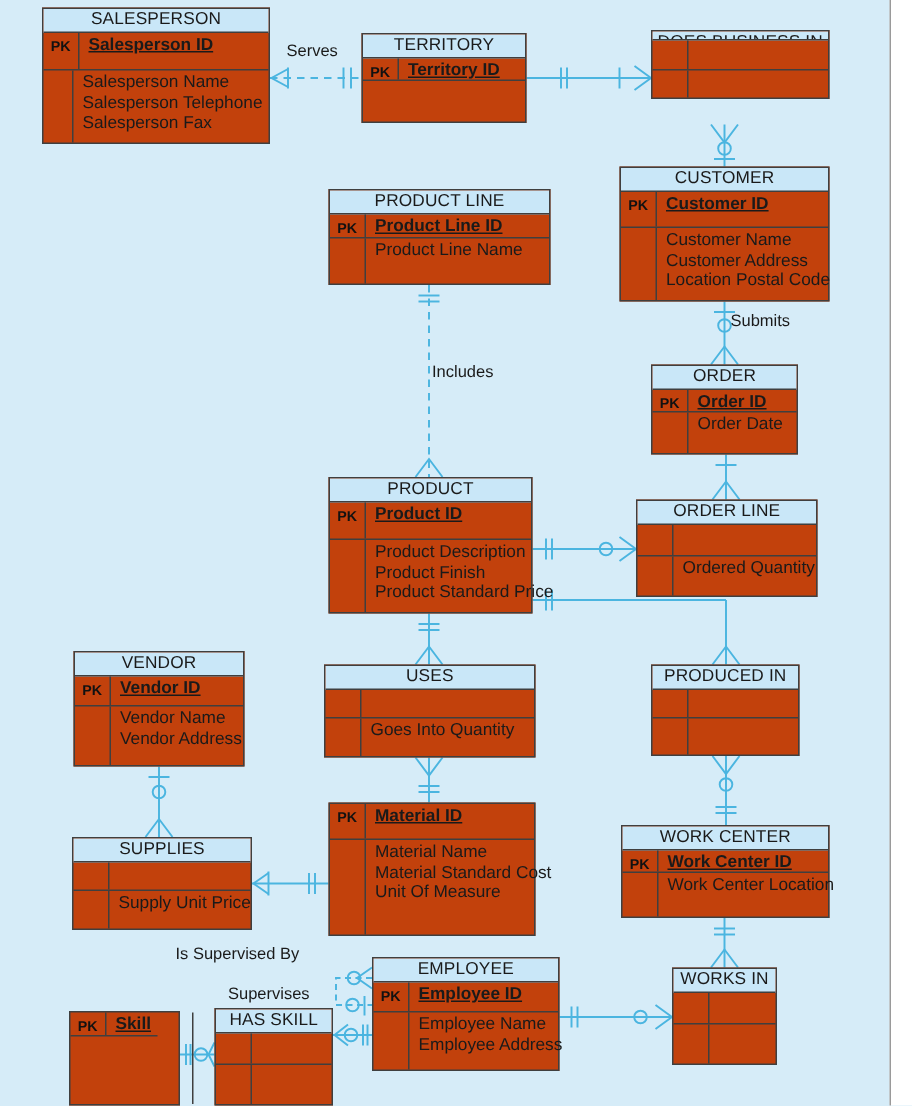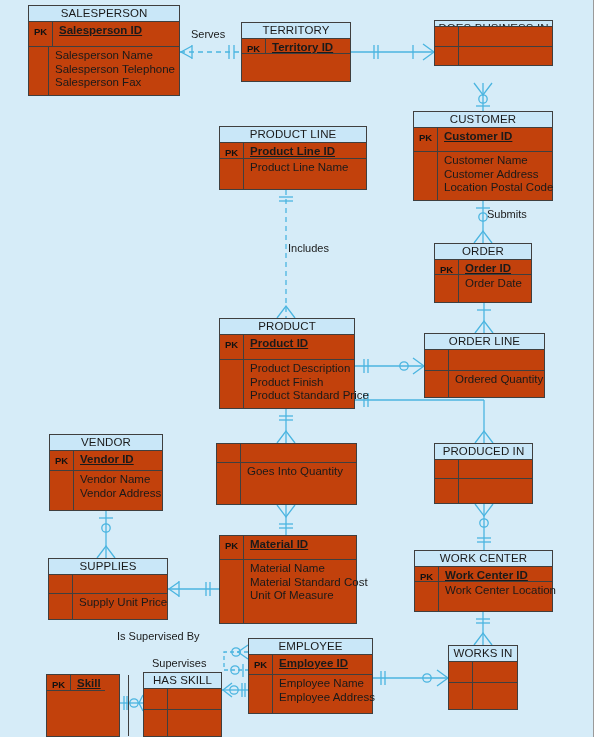--- a/index.html
+++ b/index.html
@@ -317,20 +317,21 @@
         </div>
         <div class="erow last" style="flex: 1 1 auto;">
           <div class="pkcell blank"></div>
           <div class="attrcell">
             <span class="attr">Vendor Name</span>
             <span class="attr">Vendor Address</span>
           </div>
         </div>
       </div>
       <div class="entity" style="left: 216px; top: 443px; width: 141px; height: 62px; display: flex; flex-direction: column;">
+        <div class="ehead">USES</div>
         <div class="erow" style="height: 19px;">
           <div class="pkcell blank"></div>
           <div class="attrcell">
             <span class="attr" style="display: block;">&nbsp;</span>
           </div>
         </div>
         <div class="erow last" style="flex: 1 1 auto;">
           <div class="pkcell blank"></div>
           <div class="attrcell">
             <span class="attr">Goes Into Quantity</span>

